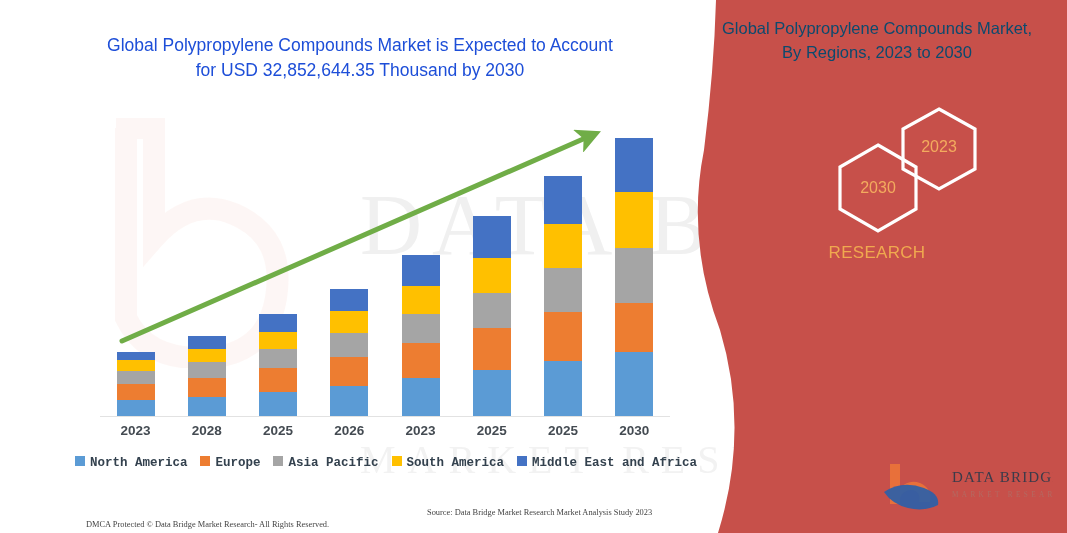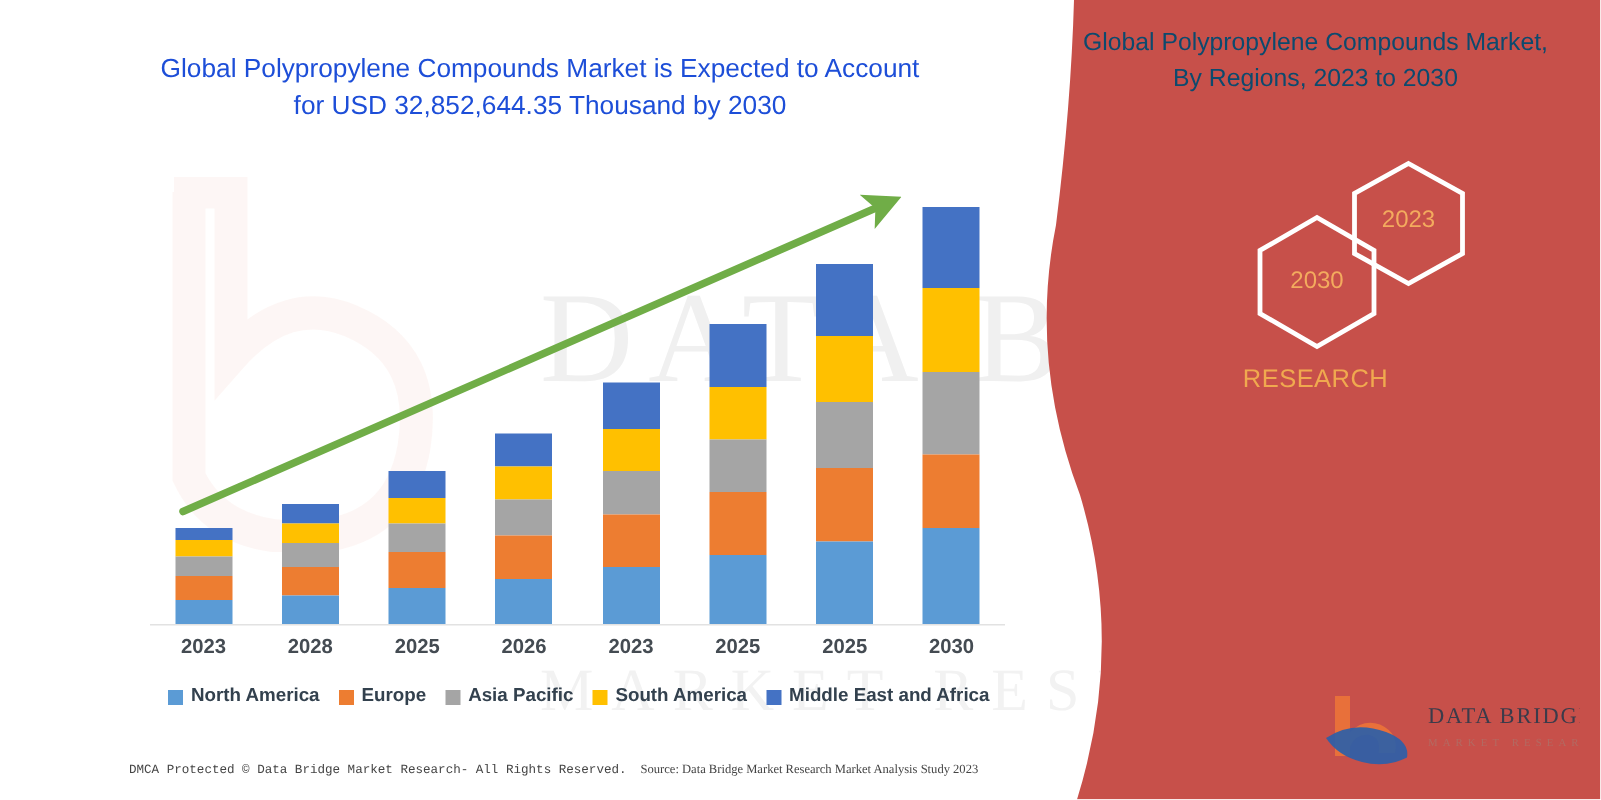--- a/index.html
+++ b/index.html
@@ -123,23 +123,24 @@
     left: 100px; top: 456px;
     width: 572px;
     display: flex;
     justify-content: center;
     align-items: center;
     gap: 13px;
     flex-wrap: nowrap;
   }
   .legend-item {
     display: flex;
-    align-items: flex-end;
+    align-items: flex-start;
     gap: 5px;
     white-space: nowrap;
+    font-family: Liberation Mono, monospace;
   }
   .legend-swatch {
     width: 10px; height: 10px;
     display: inline-block;
   }
   .legend-label {
     font-size: 12.5px;
     font-weight: bold;
     color: #33414e;
   }
@@ -154,21 +155,21 @@
 
   .footer {
     position: absolute;
     left: 0; top: 508px;
     width: 700px;
     z-index: 5;
     font-family: "Liberation Serif", serif;
     font-size: 8.4px;
     color: #444444;
   }
-  .footer .f-left  { position: absolute; left: 86px;  top: 0; white-space: nowrap; font-family: Liberation Mono, monospace; }
+  .footer .f-left  { position: absolute; left: 86px;  top: 12px; white-space: nowrap; }
   .footer .f-right { position: absolute; left: 427px; top: 0; white-space: nowrap; }
 
   
   .right-panel {
     position: absolute;
     left: 600px; top: 0;
     width: 467px; height: 533px;
     z-index: 6;
   }
   .panel-svg { position: absolute; left: 0; top: 0; }

